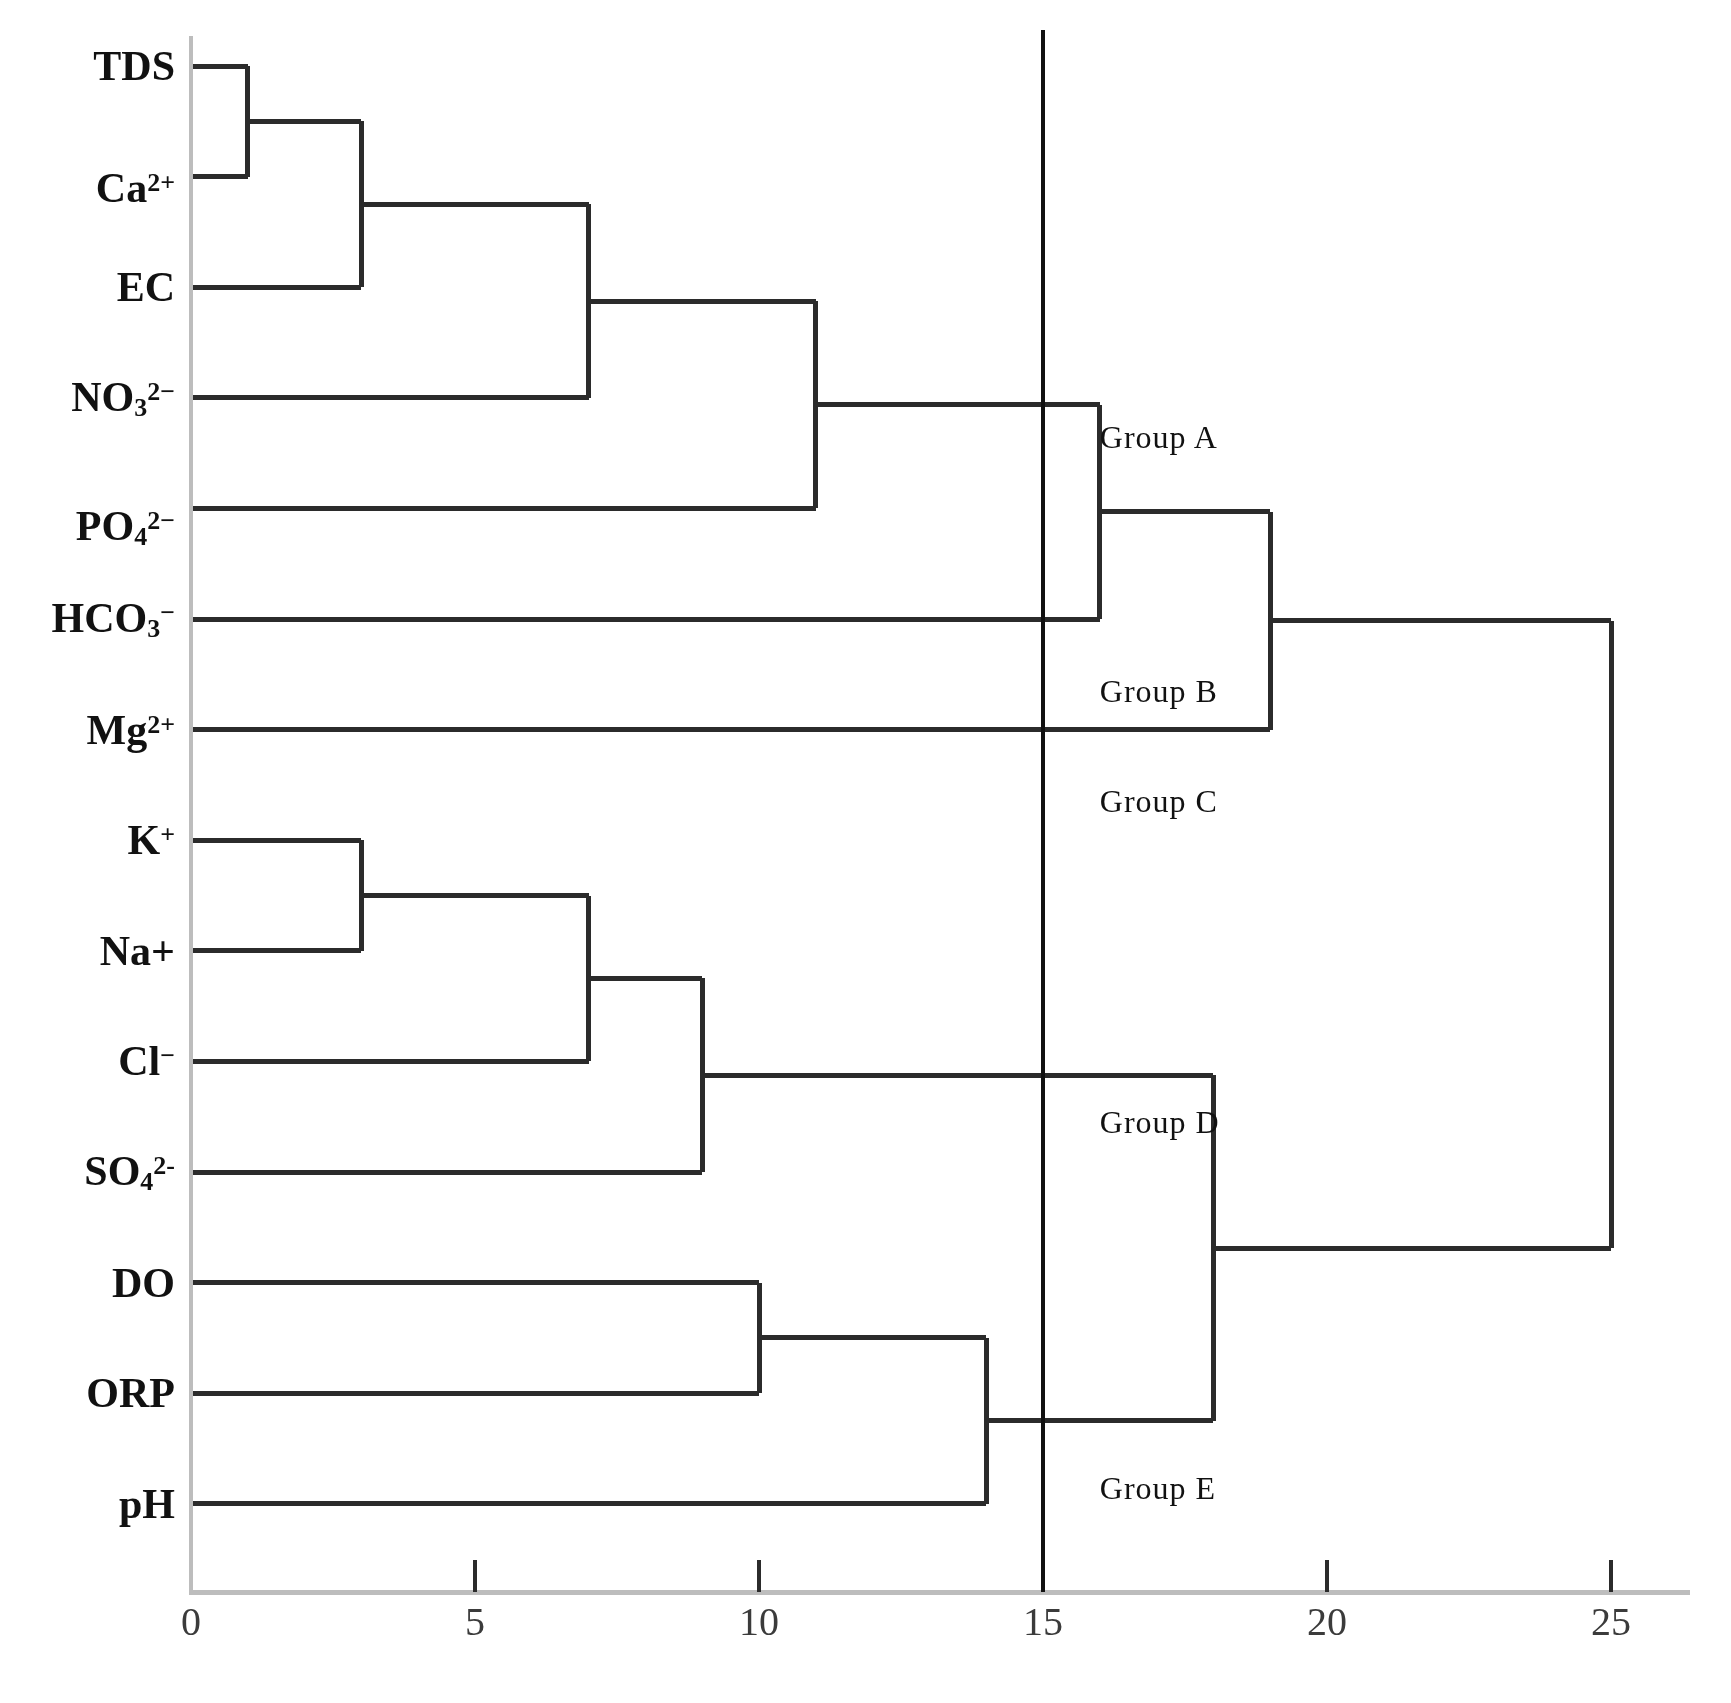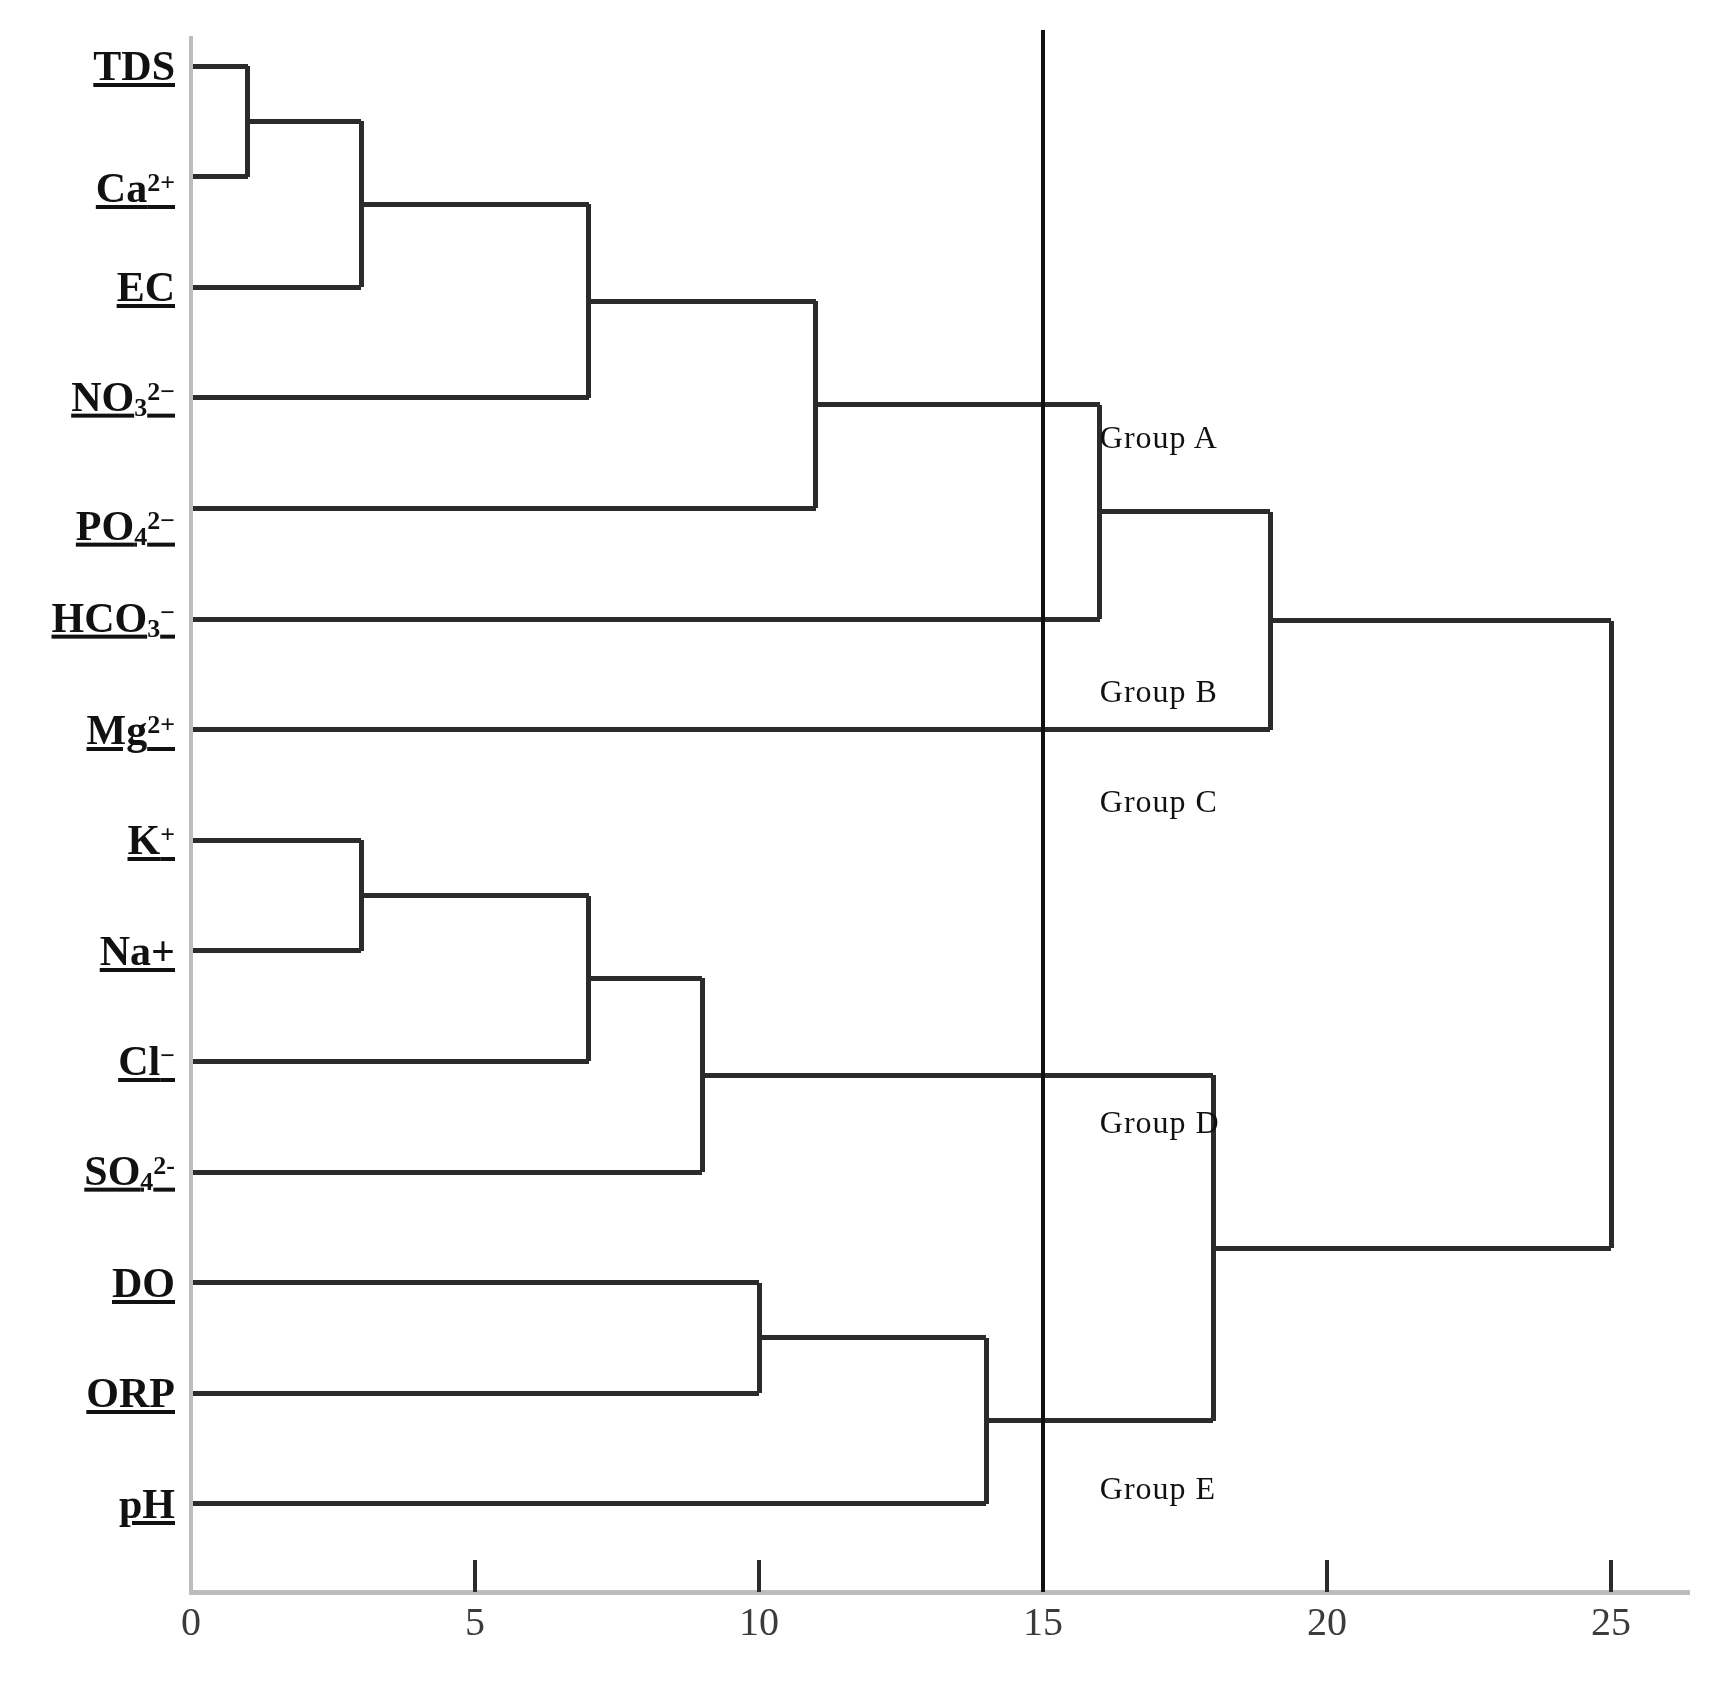--- a/index.html
+++ b/index.html
@@ -8,21 +8,20 @@
   .leaf-label{
     position:absolute;
     font-family:"Liberation Serif",serif;
     font-weight:bold;
     font-size:42px;
     color:#111;
     text-align:right;
     transform:translateY(-50%);
     white-space:nowrap;
     letter-spacing:0px;
-    text-decoration:underline;
   }
   .leaf-label sub{font-size:26px;vertical-align:-0.22em;font-weight:bold;}
   .leaf-label sup{font-size:26px;vertical-align:0.42em;font-weight:bold;}
   .group-label{
     position:absolute;
     font-family:"Liberation Serif",serif;
     font-size:32px;
     color:#111;
     white-space:nowrap;
     transform:translateY(-50%);

